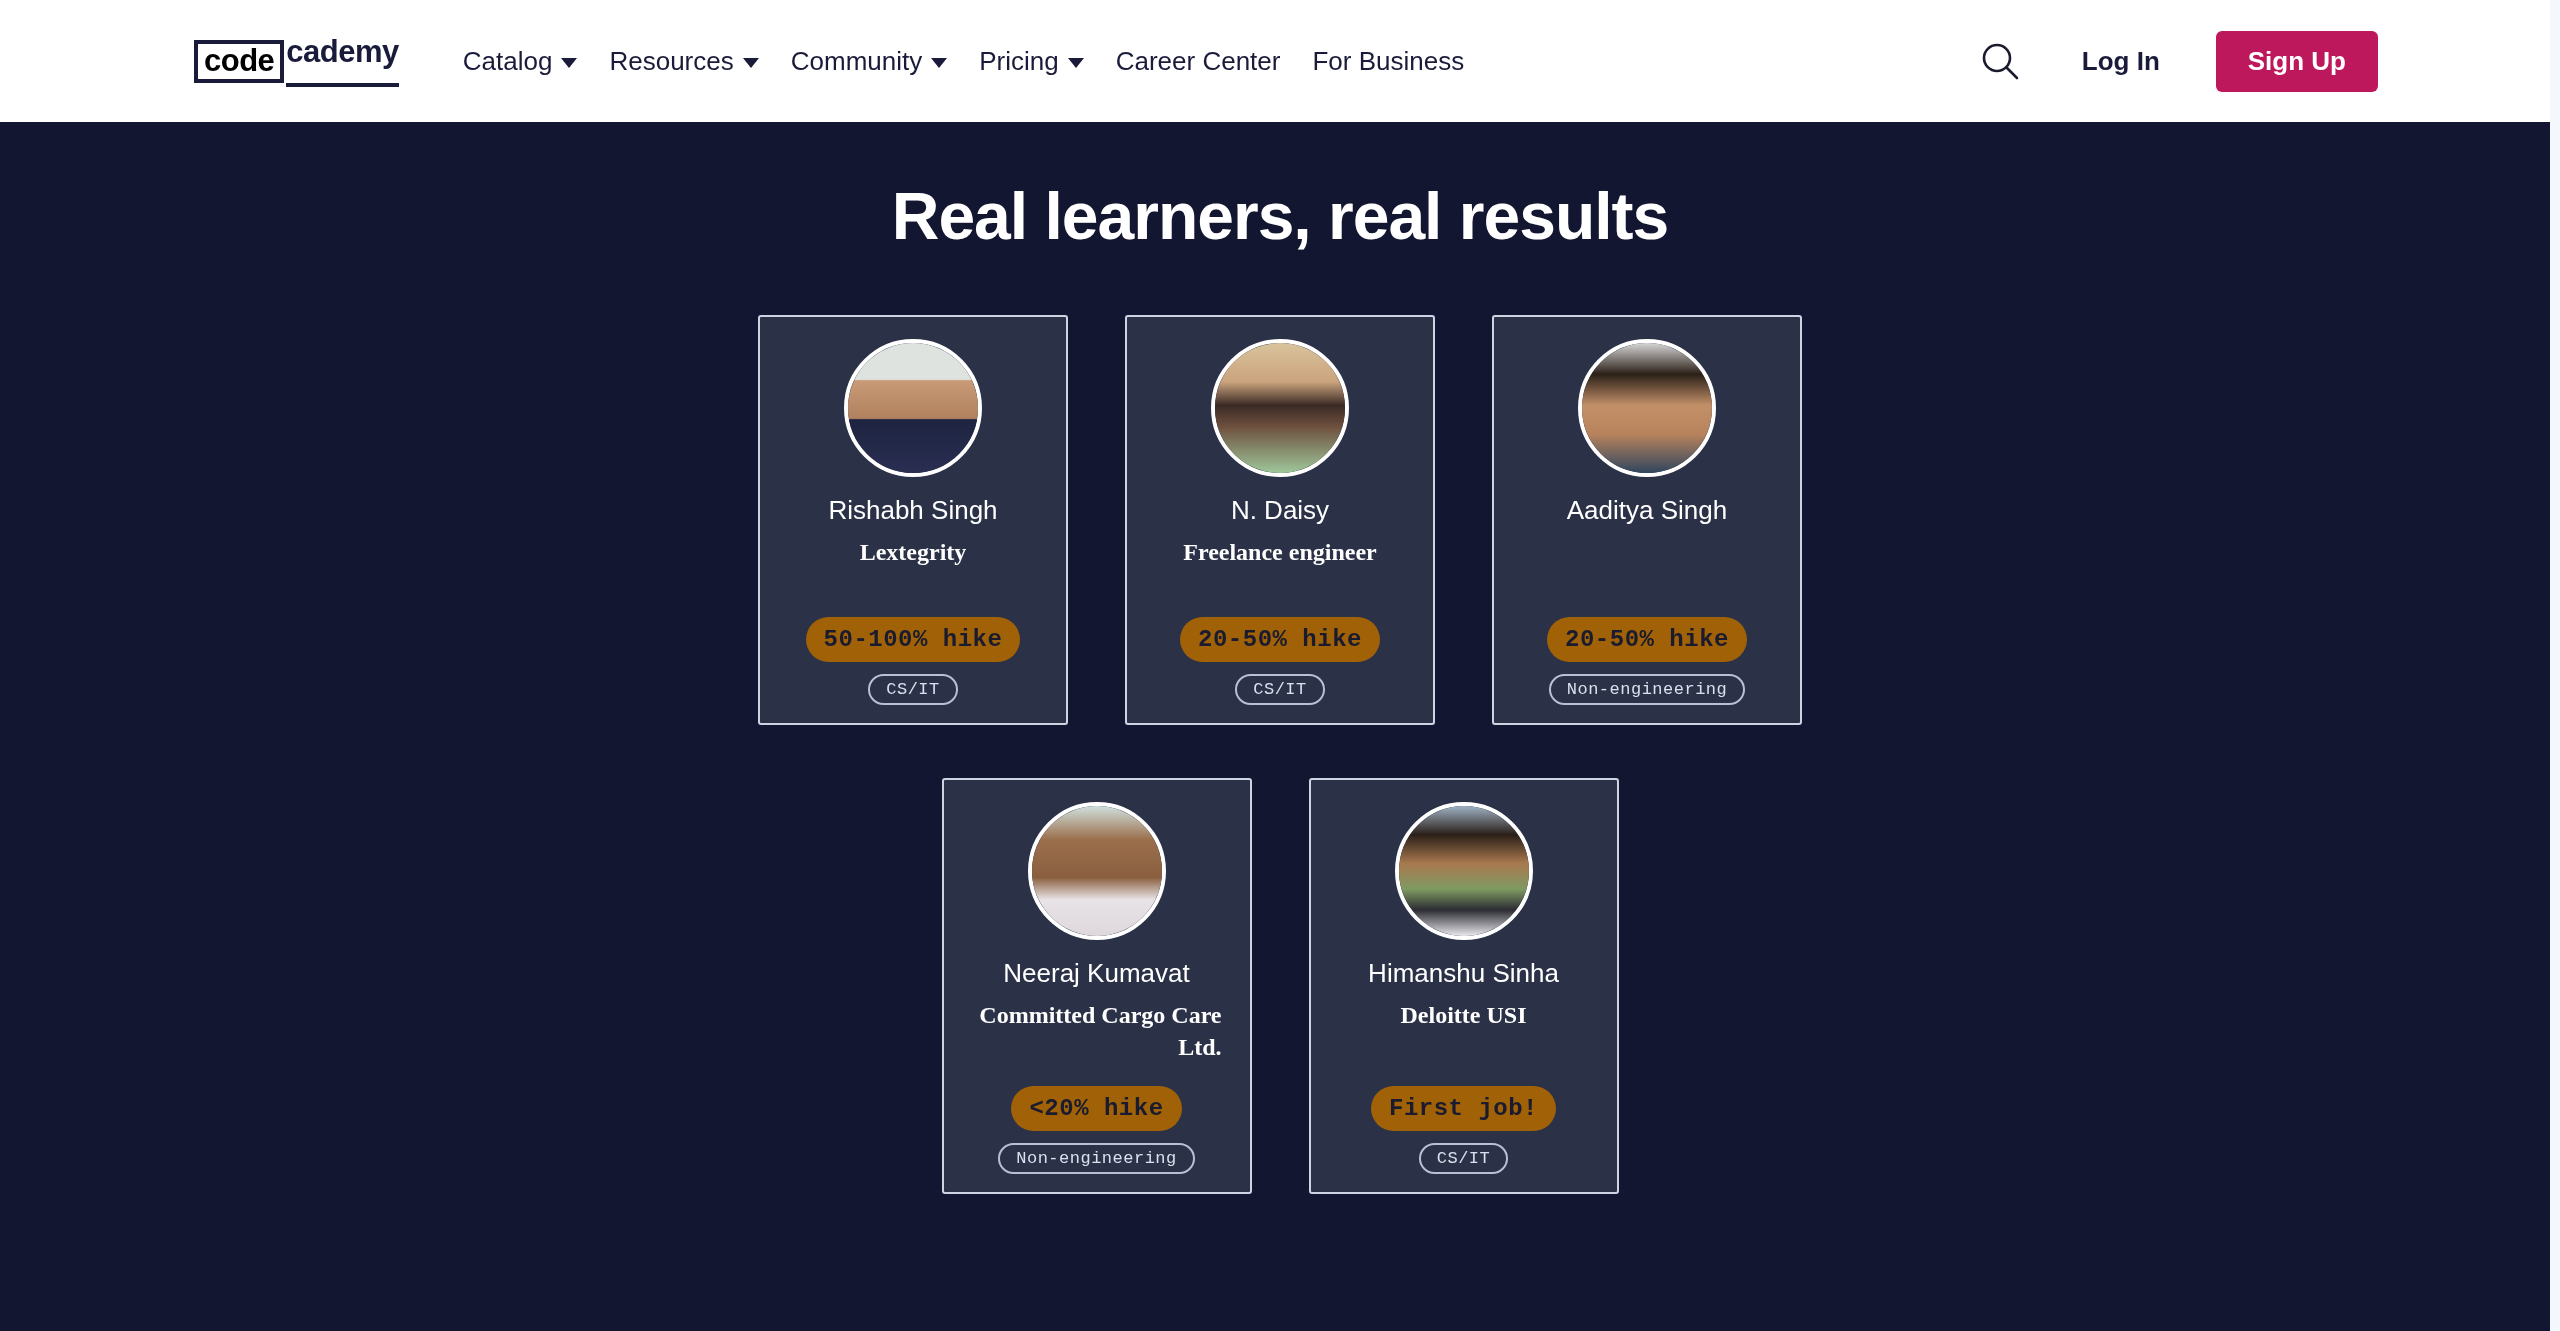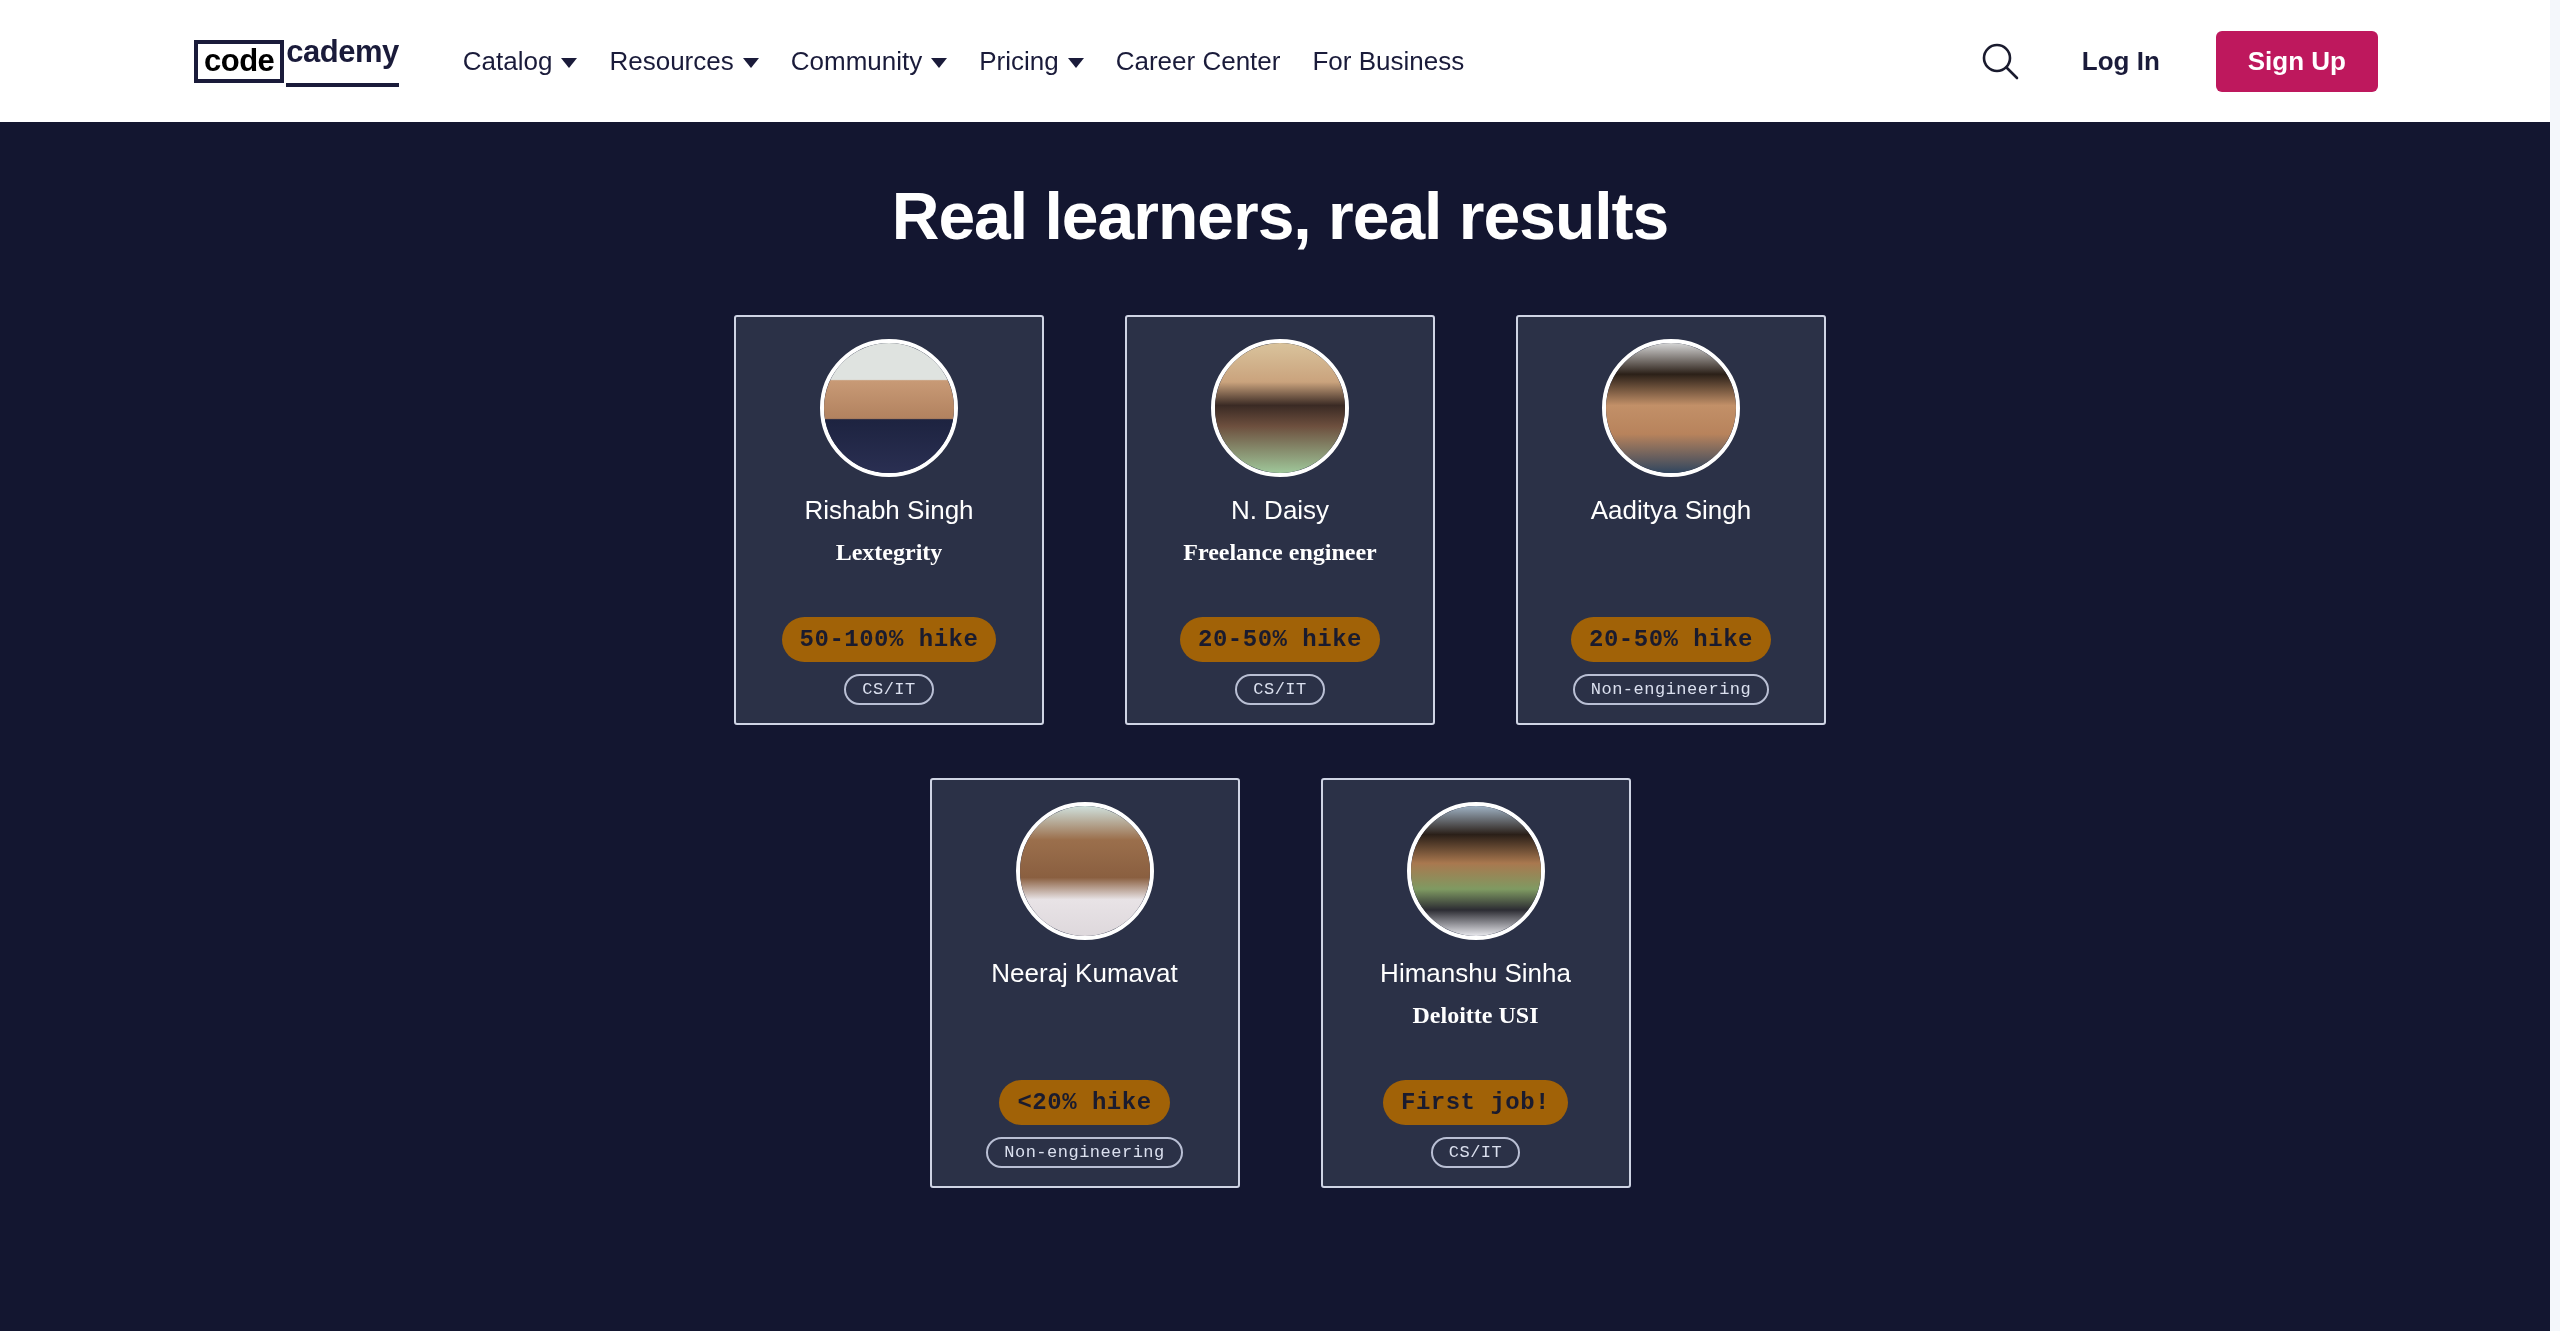--- a/index.html
+++ b/index.html
@@ -131,21 +131,21 @@
     margin-bottom:62px;
   }
 
   .cards-wrap{
     width:1120px;
     margin:0 auto;
   }
   .card-row{
     display:flex;
     justify-content:center;
-    gap:81px;
+    gap:57px;
   }
   .card-row + .card-row{ margin-top:53px; }
 
   .card{
     width:310px;
     min-height:410px;
     background:#2b3147;
     border:2px solid #cfd4e4;
     border-radius:3px;
     display:flex;
@@ -321,20 +321,21 @@
     </div>
 
     <div class="card-row">
 
       <div class="card">
         <div class="avatar">
           <div class="ph ph-skin-d"></div>
             <div class="ph-face"></div>
         </div>
         <div class="name">Neeraj Kumavat</div>
+        <div class="company">Committed Cargo Care Ltd.</div>
         <div class="spacer"></div>
         <div class="hike-badge">&lt;20% hike</div>
         <div class="tag-pill">Non-engineering</div>
       </div>
 
 
       <div class="card">
         <div class="avatar">
           <div class="ph ph-skin-f"></div>
             <div class="ph-face"></div>

